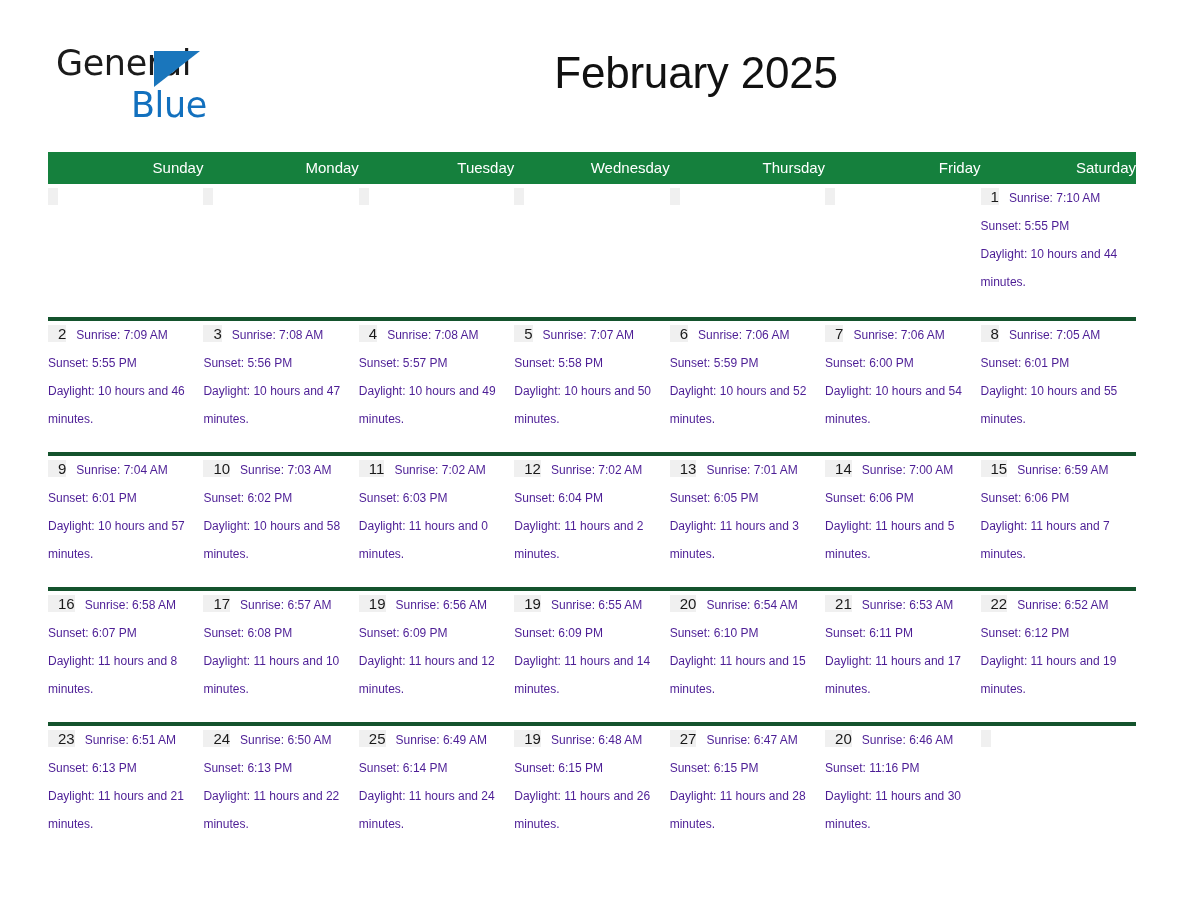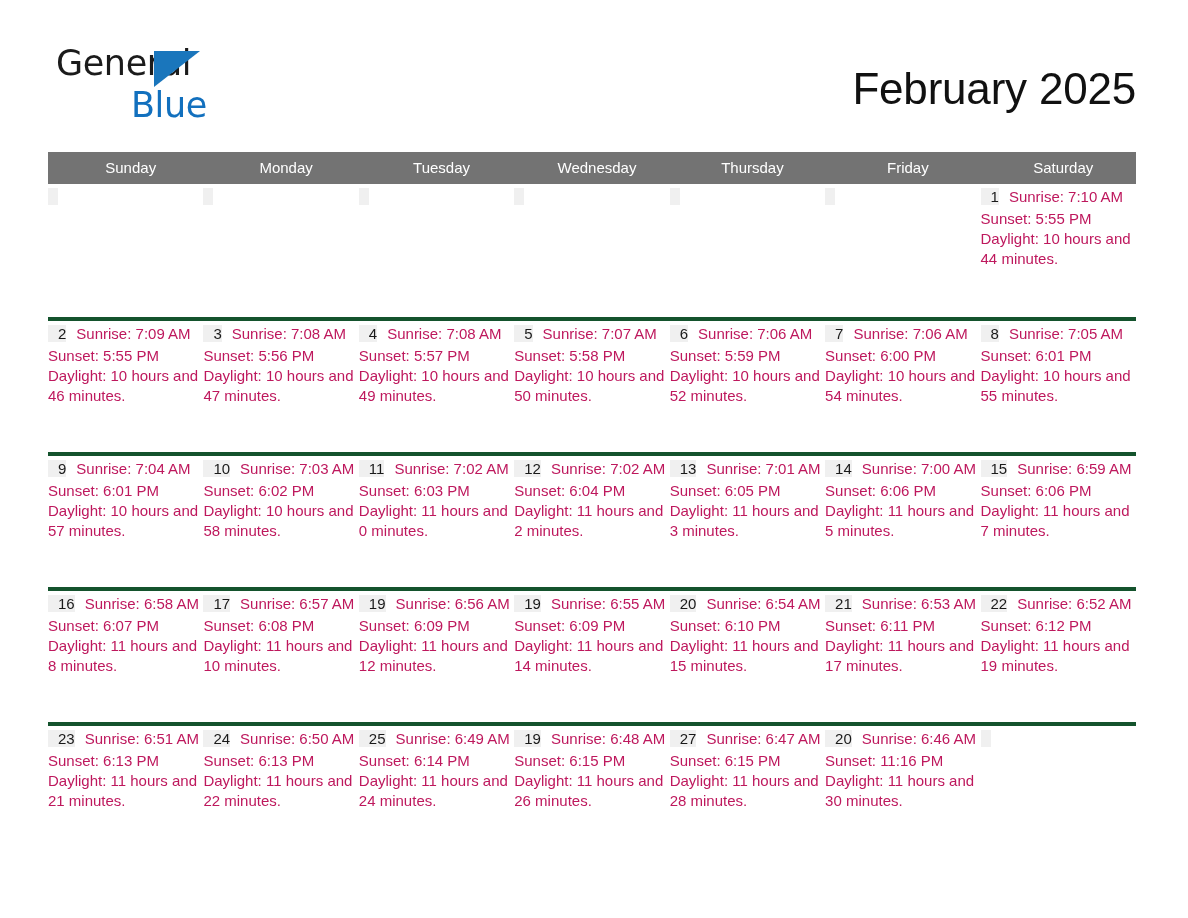--- a/index.html
+++ b/index.html
@@ -65,24 +65,23 @@
     left: 98px;
     top: 7px;
     width: 46px;
     height: 36px;
     background: #1a76bc;
     clip-path: polygon(0 0, 100% 100%, 0 100%);
     transform: scaleY(-1);
   }
 
   .titles {
-    text-align: right;
+    text-align: center;
     flex: 1 1 auto;
     padding-top: 2px;
-    margin-top: 16px;
   }
   .month-title {
     font-size: 44px;
     line-height: 54px;
     font-weight: 400;
     color: #111111;
     font-family: "Liberation Sans", sans-serif;
     letter-spacing: -0.2px;
   }
   .location-title {
@@ -97,25 +96,25 @@
   
   .calendar {
     margin: 0 52px 0 48px;
     width: 1088px;
     border-collapse: collapse;
     table-layout: fixed;
   }
   .calendar col { width: 155.43px; }
 
   thead th {
-    background: #737373;
+    background: #15803d;
     color: #ffffff;
     font-size: 15px;
     font-weight: 400;
-    text-align: center;
+    text-align: right;
     padding: 7px 0 8px 10px;
     height: 30px;
     font-family: "Liberation Sans", sans-serif;
   }
 
   tbody tr.week-row > td {
     vertical-align: top;
     padding: 0;
     border-top: 4px solid #14532d;
     height: 135px;
@@ -132,23 +131,23 @@
     background: #f0f0f0;
     height: 25px;
     line-height: 25px;
     padding-left: 10px;
     font-size: 15px;
     color: #1a1a1a;
     font-family: "Liberation Sans", sans-serif;
   }
   .day-info {
     padding: 6px 6px 0 10px;
-    font-size: 15px;
-    line-height: 20px;
-    color: #be185d;
+    font-size: 12px;
+    line-height: 28px;
+    color: #4c1d95;
     font-family: "Liberation Sans", sans-serif;
     white-space: pre-line;
   }
   td.empty .day-number { background: #f0f0f0; }
 </style>
 </head>
 <body>
 
 <div class="page">
 

